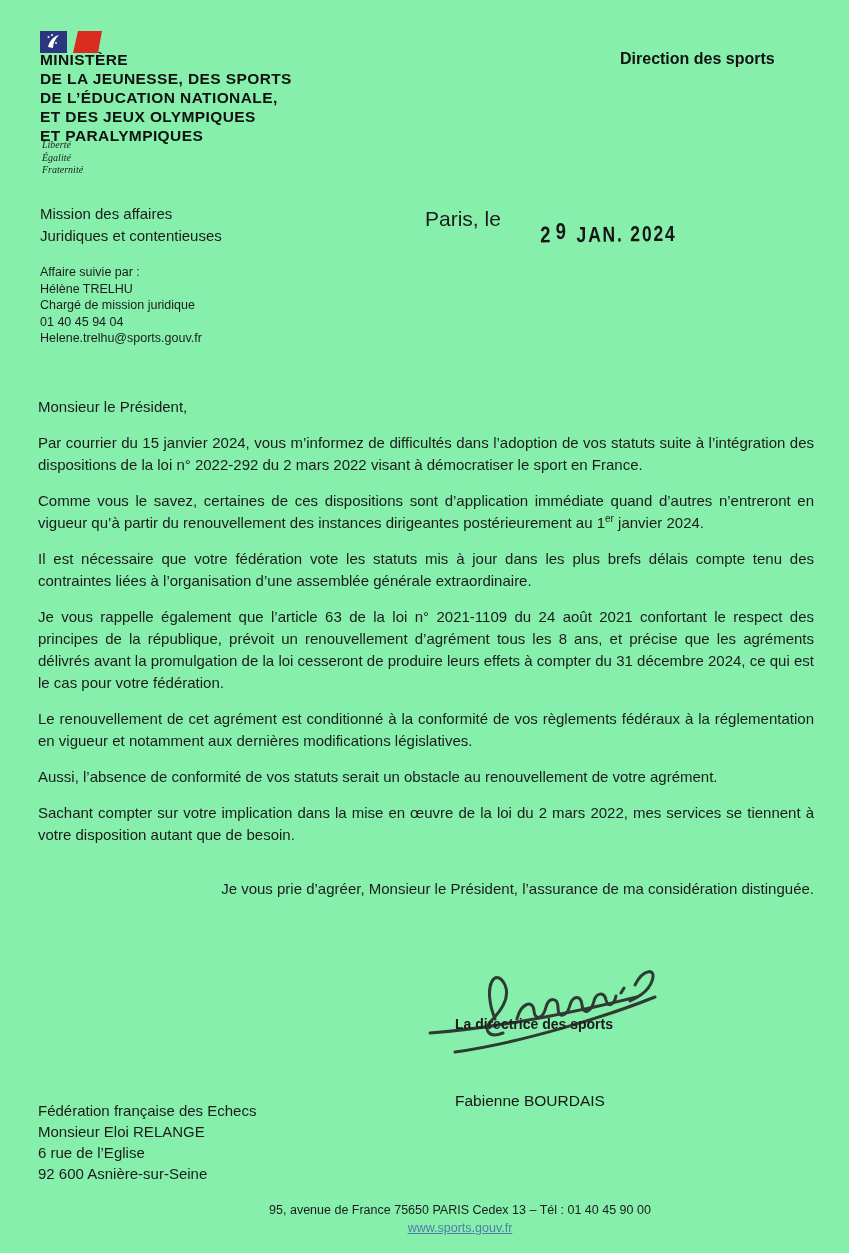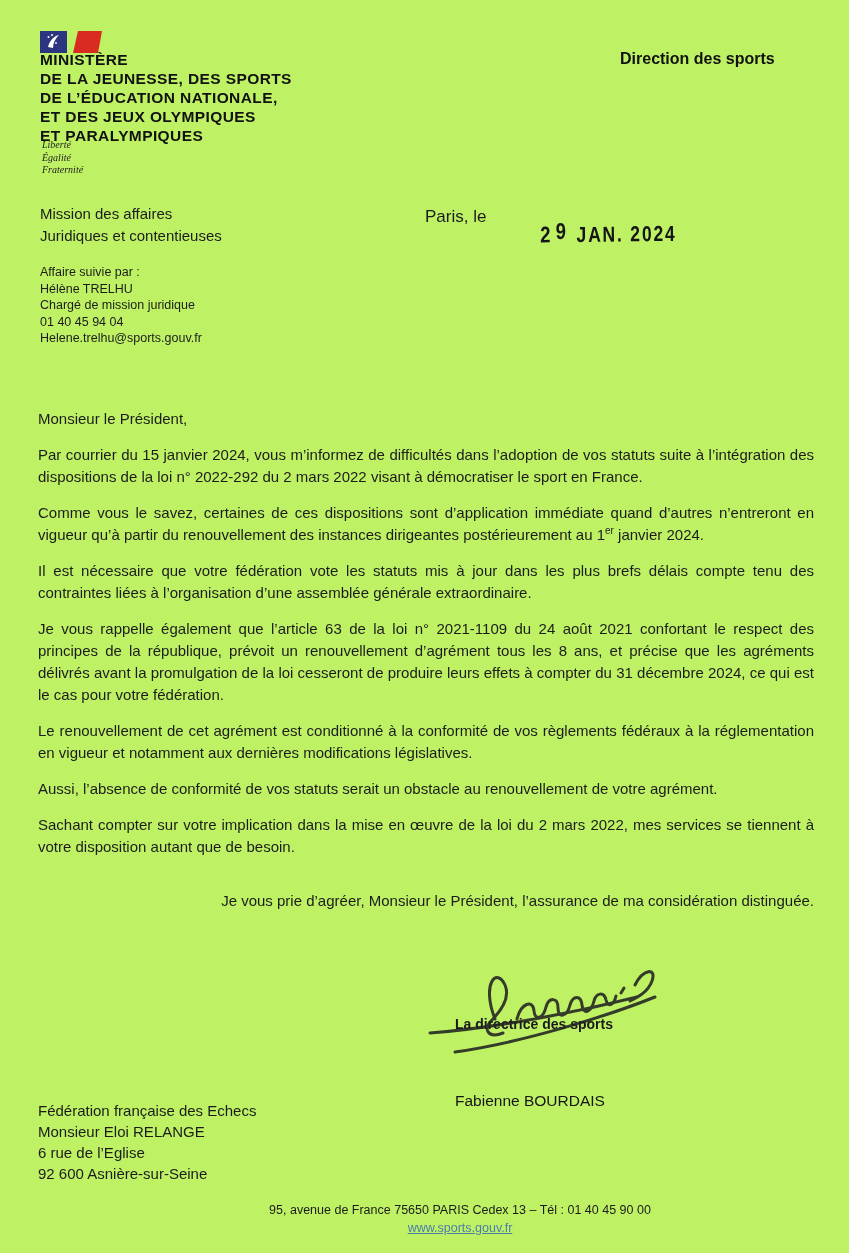--- a/index.html
+++ b/index.html
@@ -2,21 +2,21 @@
 <html lang="fr"><head>
 <meta charset="utf-8">
 <style>
   * { margin: 0; padding: 0; box-sizing: border-box; }
   html, body { background: #e8e8e8; }
   .page {
     position: relative;
     width: 849px;
     height: 1253px;
     margin: 0 auto;
-    background: #bef264;
+    background: #86efac;
     font-family: "Liberation Sans", sans-serif;
     color: #1c1c1c;
     overflow: hidden;
   }
 
   
   .logo { position: absolute; left: 40px; top: 30px; width: 64px; height: 24px; }
   .ministry-title {
     position: absolute; left: 40px; top: 50px;
     font-weight: 700; font-size: 15.5px; line-height: 19px;
@@ -27,38 +27,38 @@
     font-family: Liberation Serif, serif; font-style: italic;
     font-size: 10px; line-height: 12.5px; color: #222;
   }
   .direction {
     position: absolute; left: 620px; top: 50px;
     font-weight: 700; font-size: 16px; color: #111;
   }
 
   
   .service { position: absolute; left: 40px; top: 203px; font-size: 15px; line-height: 22px; }
-  .place-line { position: absolute; left: 425px; top: 207px; font-size: 17px; }
+  .place-line { position: absolute; left: 425px; top: 207px; font-size: 21px; }
   .date-stamp {
     position: absolute; left: 540px; top: 222px;
     font-weight: 700; font-size: 21px; letter-spacing: 2px;
     transform: scaleX(0.88) scaleY(1.08) rotate(-0.6deg);
     transform-origin: left top; white-space: nowrap; color: #161616;
   }
   .date-stamp .d2 { position: relative; top: -3px; margin-left: 4px; }
   .date-stamp .rest { margin-left: 10px; font-size: 20px; }
 
   .contact { position: absolute; left: 40px; top: 264px; font-size: 12.5px; line-height: 16.5px; }
 
   
   .body-text {
     position: absolute; left: 38px; top: 396px; width: 776px;
     font-size: 15px; line-height: 22px; text-align: justify;
   }
-  .body-text p { margin: 12px 0 14px 0; }
+  .body-text p { margin: 0 0 14px 0; }
   .body-text p.salutation { text-align: left; }
   .body-text p.closing { margin-top: 32px; text-align: right; }
   .body-text sup { font-size: 10px; line-height: 0; }
 
   
   .sig-title { position: absolute; left: 455px; top: 1016px; font-weight: 700; font-size: 14px; color: #1a1a1a; z-index: 1; }
   .sig-svg { position: absolute; left: 425px; top: 955px; z-index: 2; }
   .sig-name { position: absolute; left: 455px; top: 1092px; font-weight: 400; font-size: 15.5px; color: #161616; }
 
   

